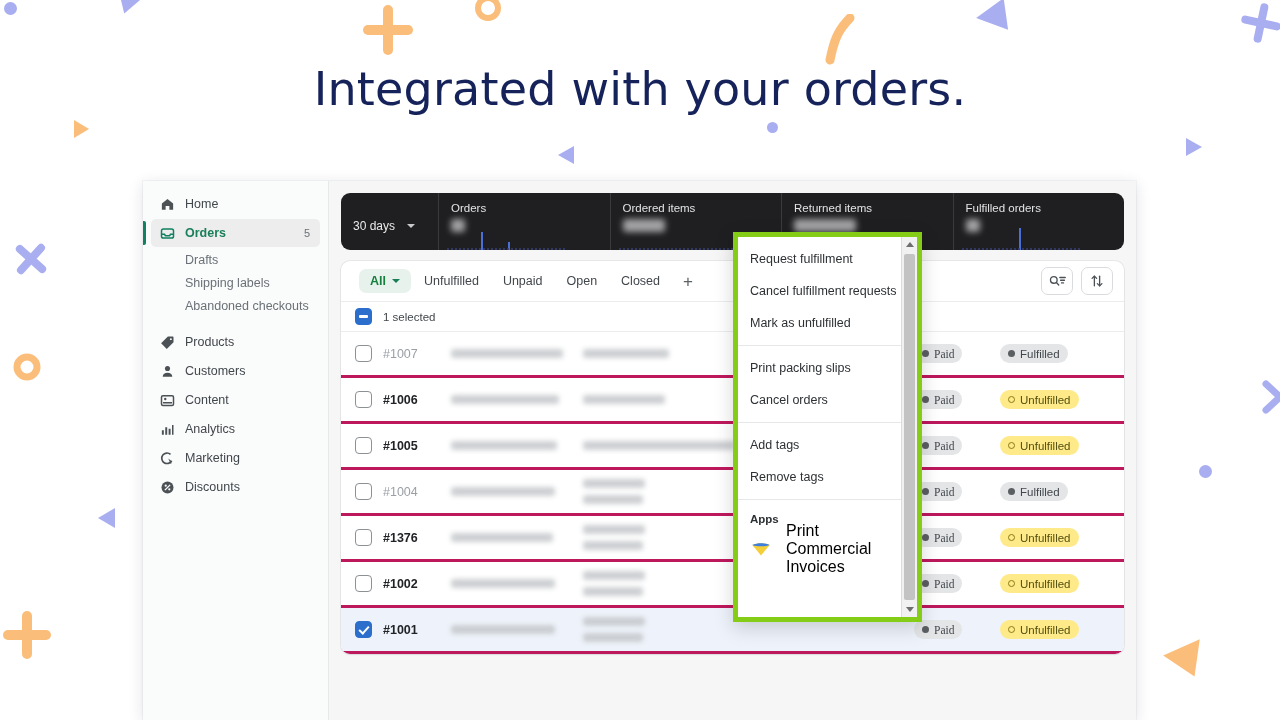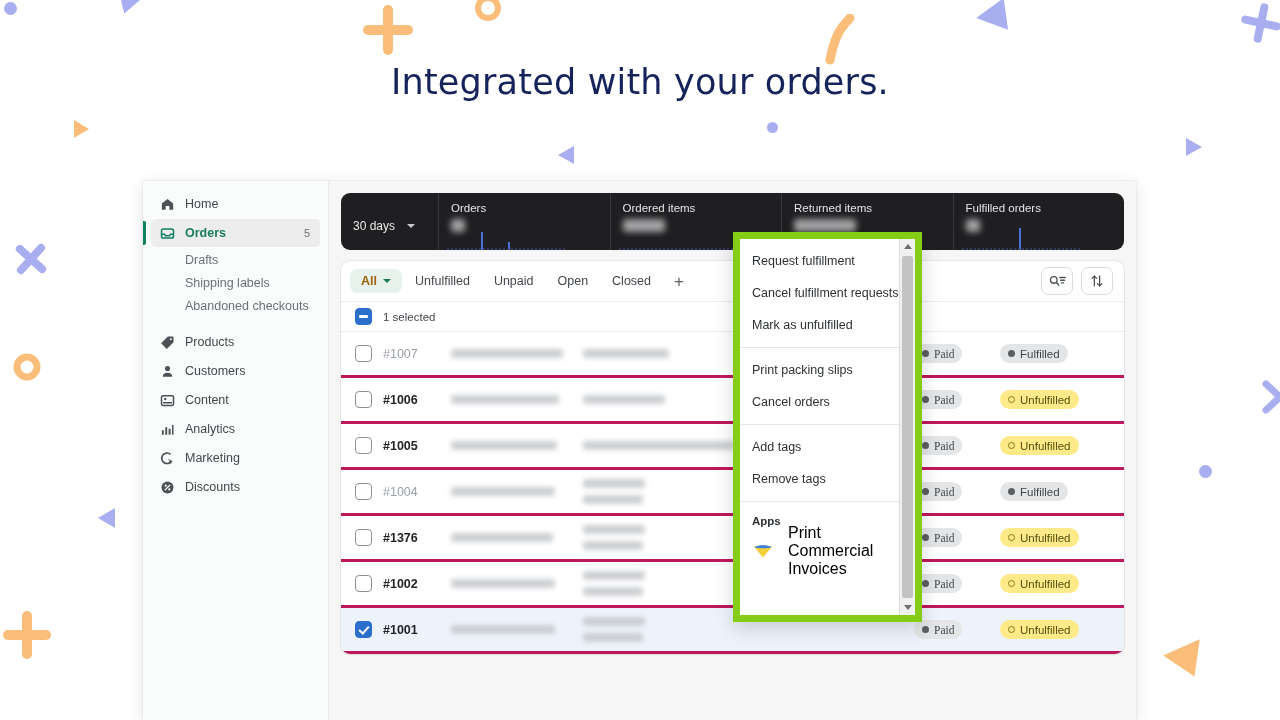--- a/index.html
+++ b/index.html
@@ -13,21 +13,21 @@
 
   
   .deco { position: absolute; pointer-events: none; }
   .deco-circle-fill { border-radius: 50%; }
   .tri { width:0; height:0; }
 
   
   .hero-title {
     position: absolute; left: 0; right: 0; top: 62px;
     text-align: center;
-    font-size: 35px;
+    font-size: 46px;
     letter-spacing: .2px;
     color: #16235a;
     font-family: "DejaVu Sans", sans-serif;
     font-weight: 400;
   }
 
   
   .app-window {
     position: absolute;
     left: 143px; top: 181px;
@@ -144,21 +144,21 @@
     display: flex; align-items: center;
     height: 40px; padding: 0 9px;
     border-bottom: 1px solid #ebecee;
   }
   .tab {
     font-size: 12.5px; color: #42474c;
     padding: 5px 11px; margin-right: 2px;
     border-radius: 7px; cursor: pointer;
     display: flex; align-items: center; gap: 6px;
   }
-  .tab.active { background: #e8f2ed; color: #a16207; font-weight: 700; }
+  .tab.active { background: #e8f2ed; color: #15803d; font-weight: 700; margin-left: 9px; }
   .tab.active .caret-d { border-top-color:#177e55; }
   .tab-add { font-size: 17px; color: #5c6165; padding: 0 10px; cursor: pointer; line-height: 1; }
   .tabs-right { margin-left: auto; display: flex; gap: 8px; padding-right: 2px; }
   .icon-btn {
     width: 30px; height: 26px;
     border: 1px solid #d9dbde;
     border-radius: 7px;
     background: #fff;
     display: flex; align-items: center; justify-content: center;
     cursor: pointer;
@@ -230,21 +230,21 @@
     background: transparent; border: 1.8px solid #8a7a13; width: 5px; height: 5px;
     box-sizing: content-box;
   }
 
   
   .menu {
     position: absolute;
     left: 733px; top: 232px;
     width: 189px; height: 390px;
     background: #fff;
-    border: 7px solid #84cc16;
+    border: 5px solid #84cc16;
     box-shadow: 0 6px 18px rgba(0,0,0,.17);
     box-sizing: border-box;
     z-index: 40;
     overflow: hidden;
   }
   .menu-scrollport {
     position: absolute; left: 0; top: 0; right: 16px; bottom: 0;
     overflow: hidden;
     padding-top: 6px;
     box-sizing: border-box;

